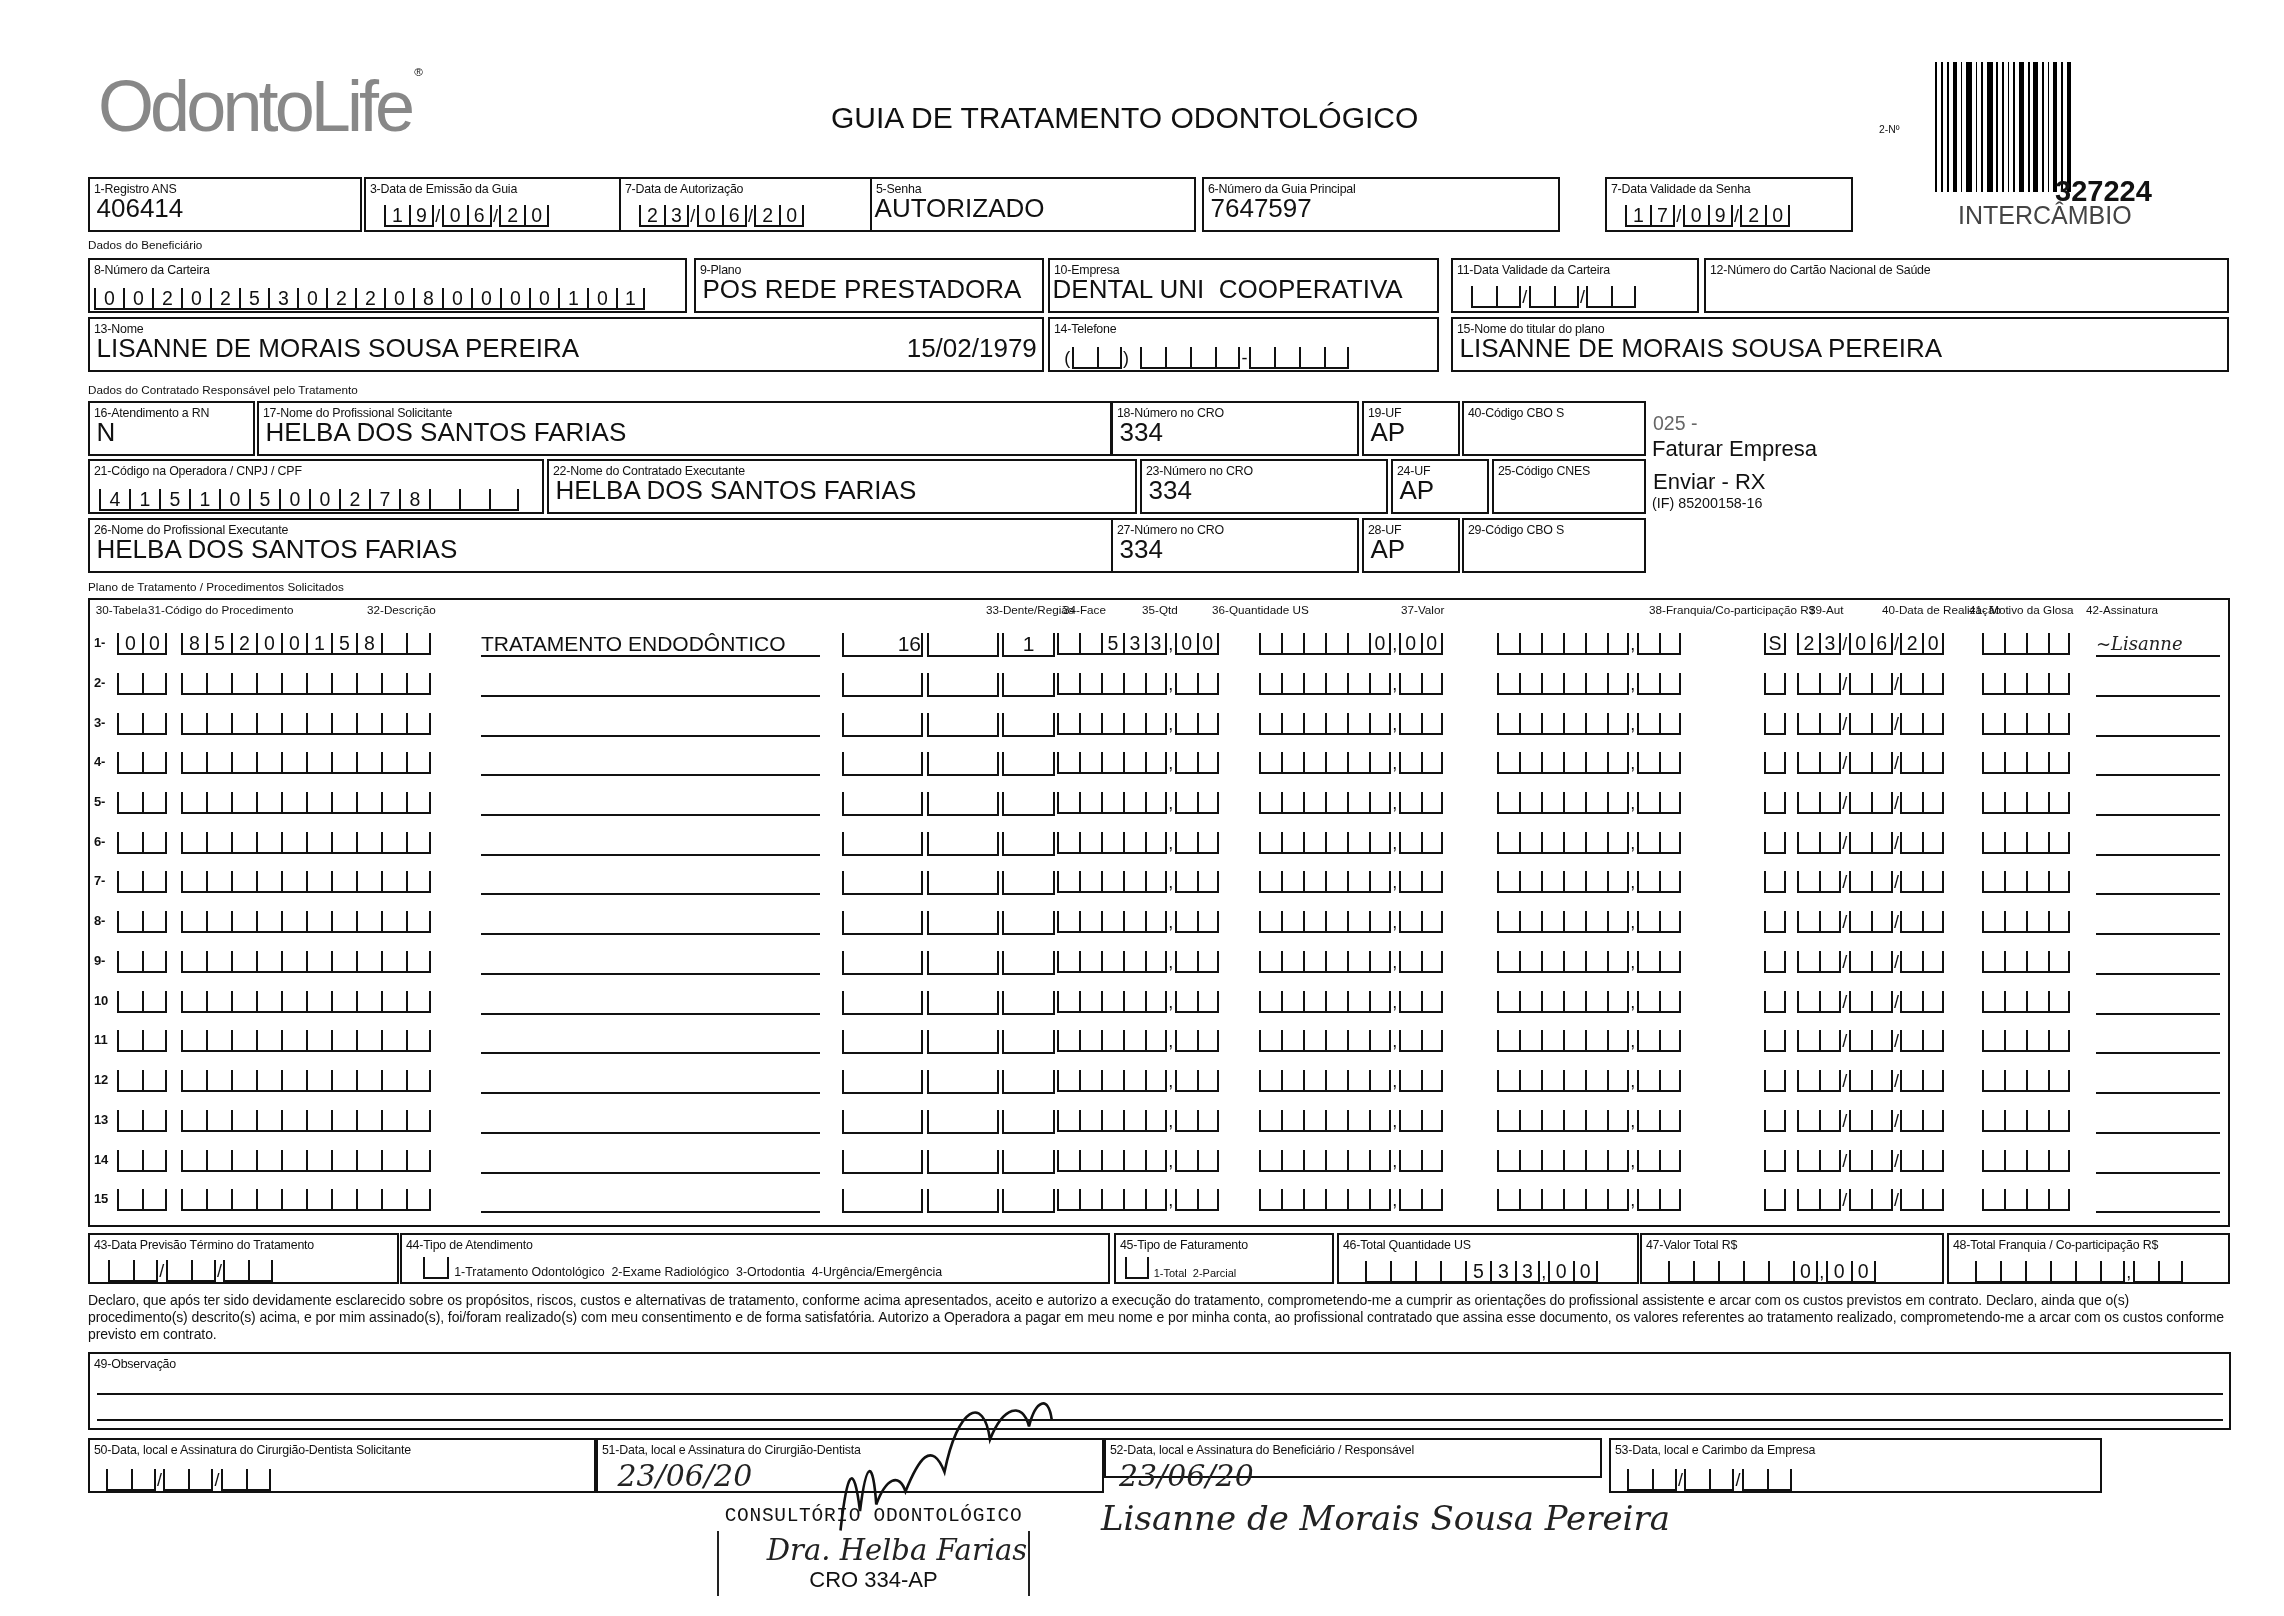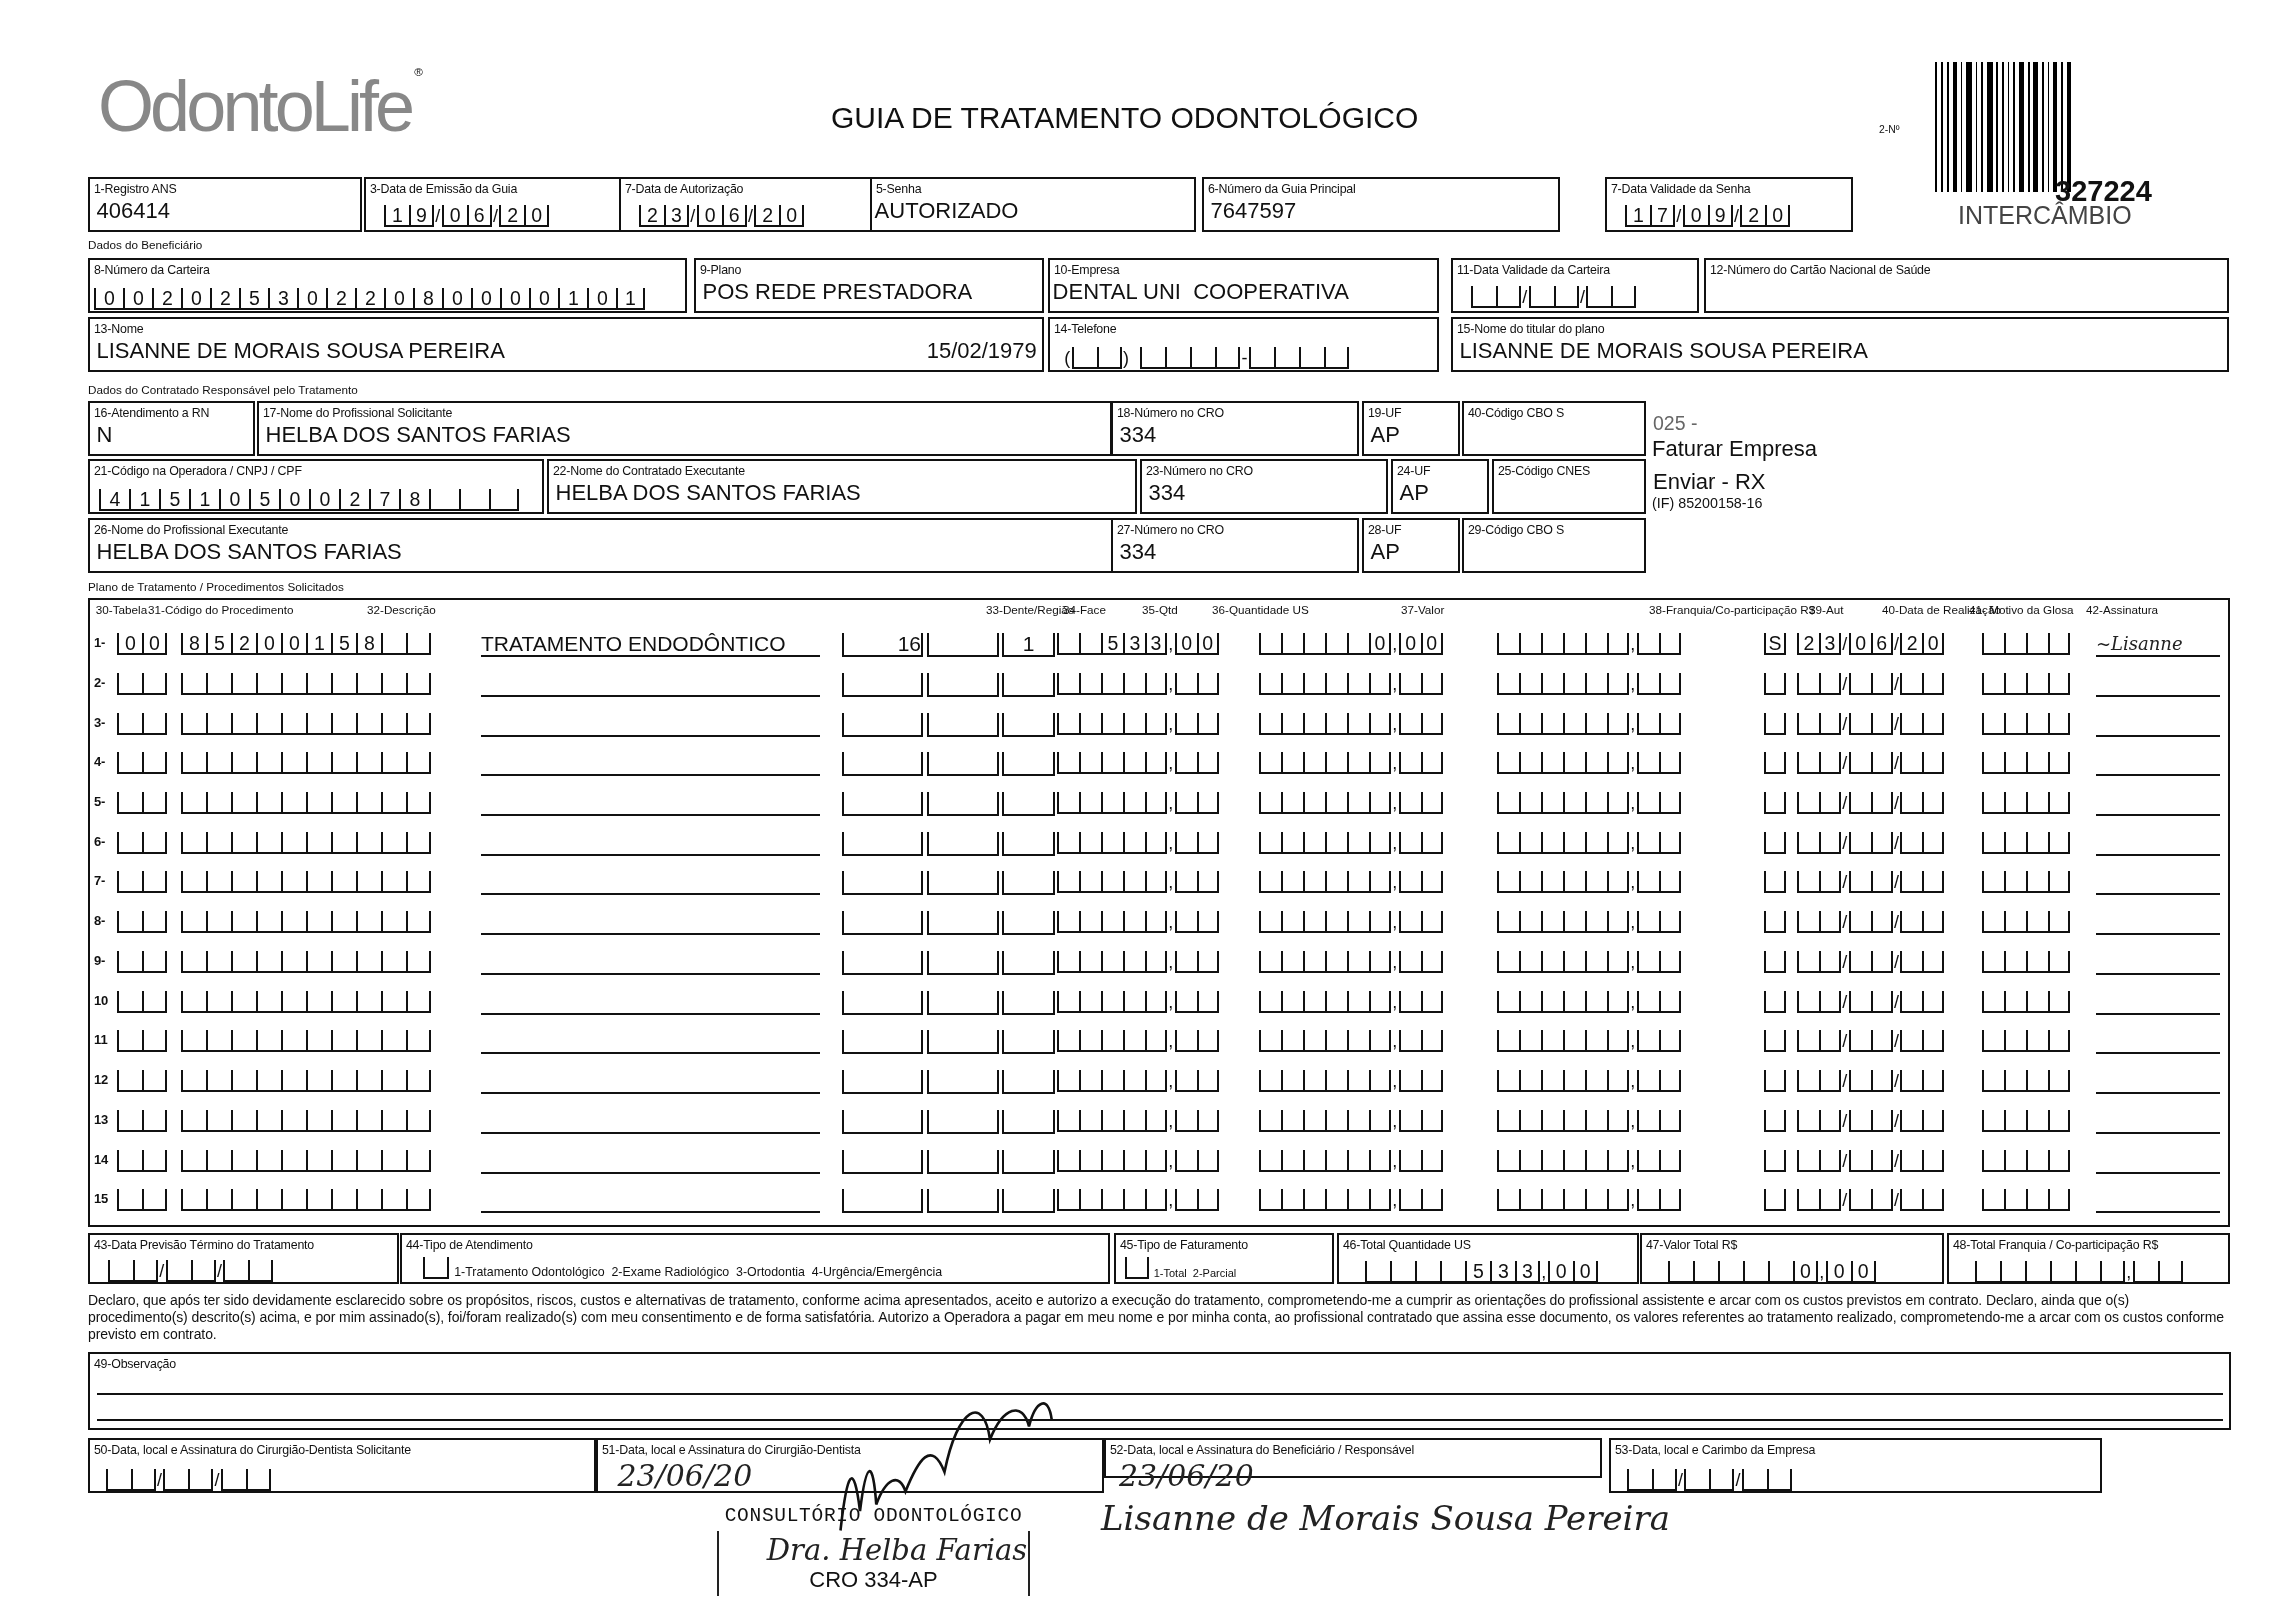--- a/index.html
+++ b/index.html
@@ -1,20 +1,20 @@
 <!DOCTYPE html>
 <html style="font-size:10.4px"><head>
 <meta charset="utf-8">
 <style>
   html,body{margin:0;padding:0;background:#fff;}
   body{width:2284px;height:1616px;position:relative;overflow:hidden;font-family:"Liberation Sans",sans-serif;color:#111;}
   .abs{position:absolute;}
   .box{position:absolute;border:2.6px solid #111;box-sizing:border-box;background:#fff;}
   .lbl{position:absolute;left:3.9px;top:2.6px;font-size:12.4px;white-space:nowrap;letter-spacing:-0.2px;}
-  .val{position:absolute;left:6.5px;bottom:6.5px;font-size:22px;white-space:nowrap;}
+  .val{position:absolute;left:6.5px;bottom:6.5px;font-size:26px;white-space:nowrap;}
   .sec{position:absolute;font-size:11.7px;white-space:nowrap;}
   .combs{position:absolute;display:flex;align-items:flex-end;height:26px;}
   .cell{width:25px;height:22px;border-left:2px solid #111;border-bottom:2px solid #111;box-sizing:border-box;font-size:19.5px;text-align:center;line-height:21px;}
   .cell:last-child{border-right:2px solid #111;}
   .sep{font-size:18px;padding:0 1.3px;line-height:22px;}
   .grp{display:flex;align-items:flex-end;}
   .uline{position:absolute;border-bottom:2px solid #111;height:22px;font-size:21px;line-height:22px;white-space:nowrap;}
   .rowno{position:absolute;font-size:13px;font-weight:bold;}
   .hdrc{position:absolute;font-size:11.7px;white-space:nowrap;}
   .hand{font-family:"DejaVu Serif",serif;font-style:italic;color:#222;}

